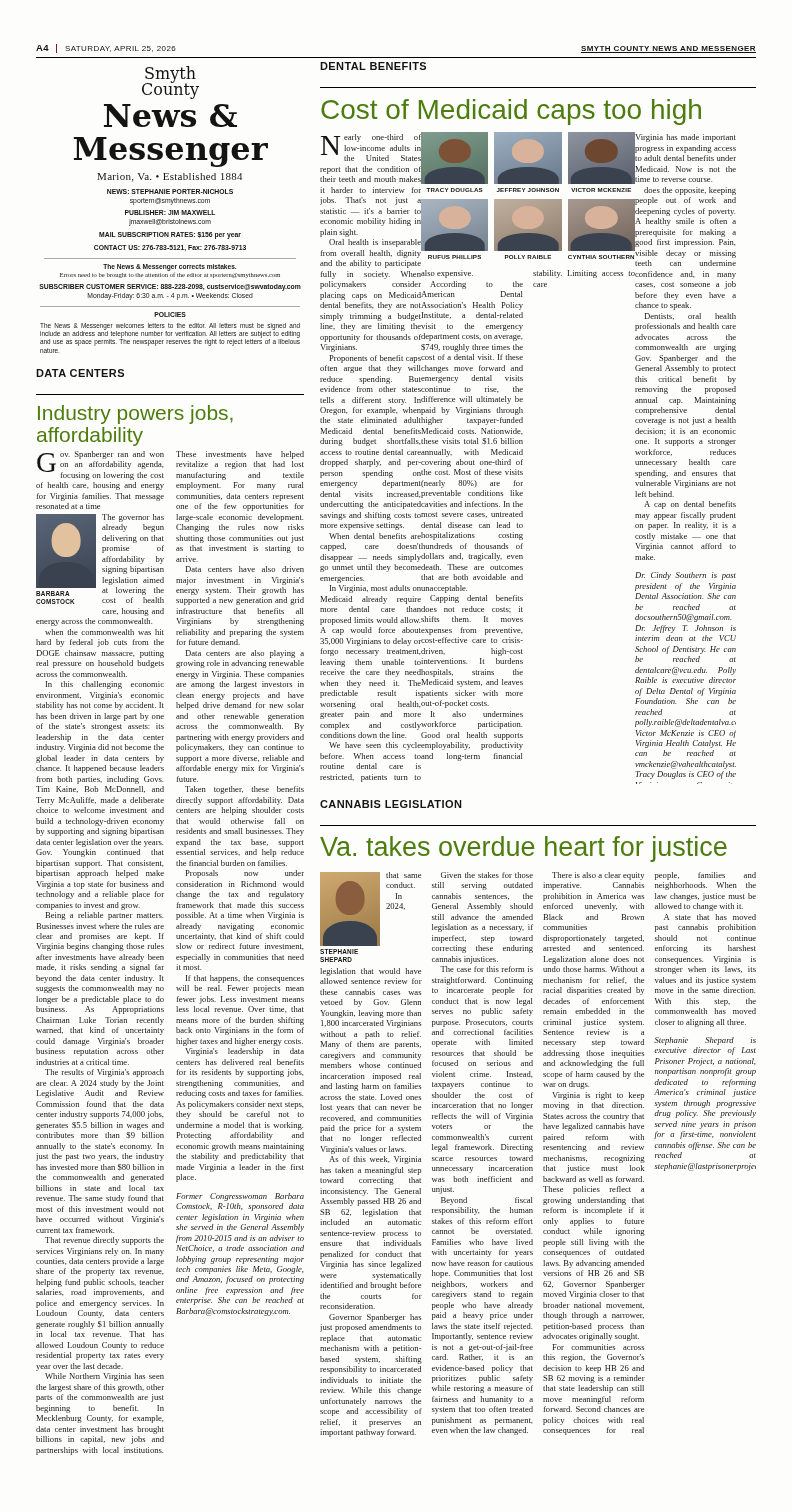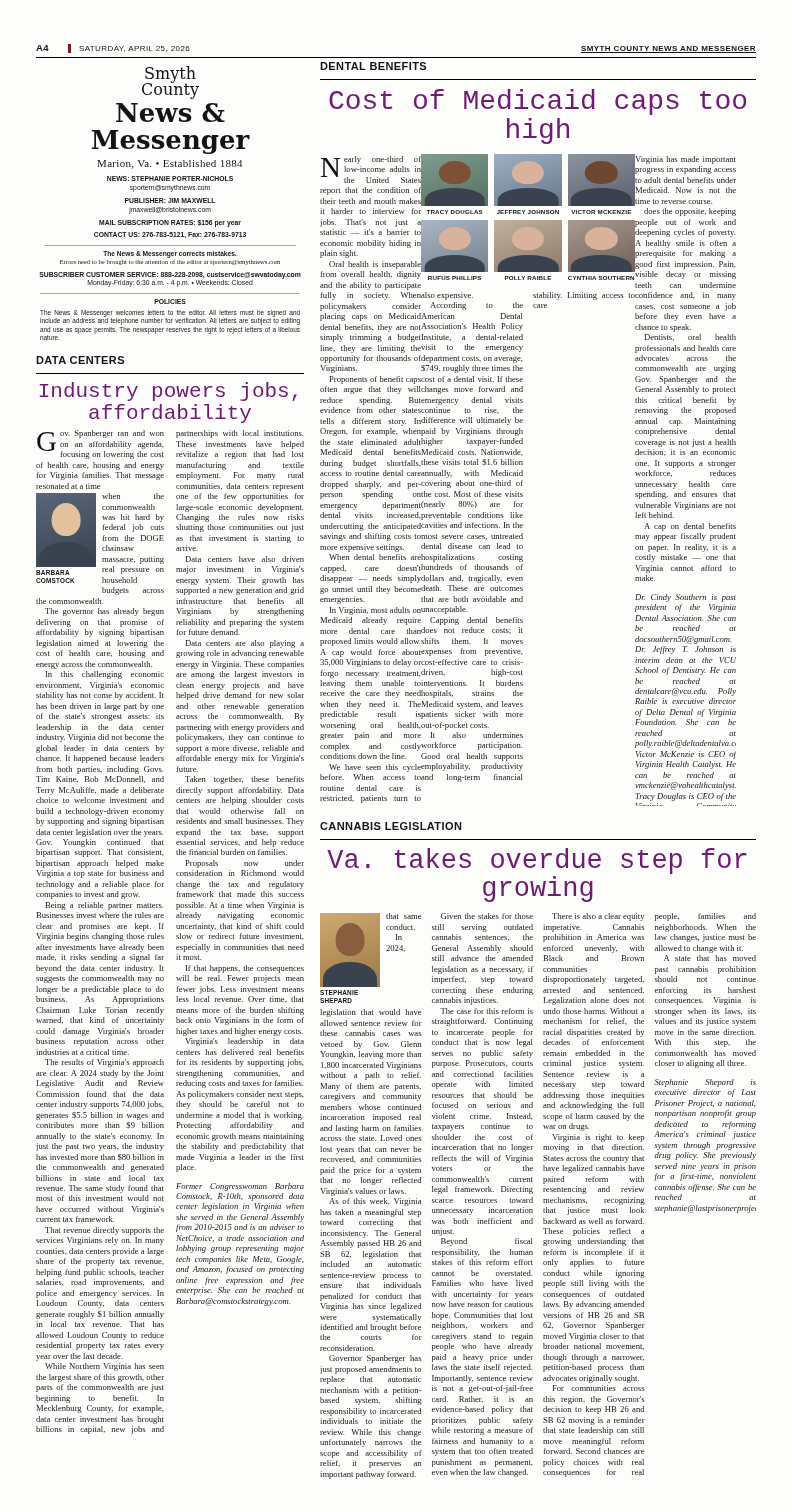--- a/index.html
+++ b/index.html
@@ -6,50 +6,50 @@
   html,body { background:#e8e8e8; }
   body { font-family:"Liberation Serif", serif; color:#141414; }
   .page { width:792px; height:1512px; background:#fdfdfb; margin:0 auto; padding:42px 36px 10px; overflow:hidden; position:relative; }
 
   
   .topbar { display:flex; justify-content:space-between; align-items:flex-end;
             font-family:"Liberation Sans", sans-serif; font-size:8px; letter-spacing:.4px;
             padding-bottom:4px; border-bottom:1.5px solid #000; }
   .folio-left { display:flex; align-items:baseline; }
   .folio-page { font-weight:bold; font-size:9.5px; }
-  .folio-date { margin-left:19px; padding-left:8px; border-left:3px solid #7f1d1d; }
+  .folio-date { margin-left:7px; padding-left:8px; border-left:1px solid #7f1d1d; }
   .topbar-right { font-weight:bold;text-decoration:underline; }
 
   
   .opinion { font-family:"DejaVu Serif","Liberation Serif",serif; font-weight:700; font-size:82px;
              line-height:.98; letter-spacing:1px; margin:3px 0 4px -4px; color:#000; }
 
   
   .content { display:flex; gap:16px; margin-top:2px; }
   .col-left { width:268px; flex:none; }
   .col-right { flex:1; min-width:0; }
 
   
   .masthead { text-align:center; padding-top:6px; }
   .mh-smyth { font-family:"DejaVu Serif",serif; font-size:16px; line-height:1.02; }
-  .mh-main  { font-family:"DejaVu Serif",serif; font-weight:700; font-size:26px; line-height:1.05; margin:1px 0 3px; }
+  .mh-main  { font-family:"DejaVu Serif",serif; font-weight:700; font-size:32px; line-height:1.05; margin:1px 0 3px; }
   .mh-tagline { font-size:11px; letter-spacing:.3px; margin-bottom:6px; }
   .mh-group { margin-bottom:4px; }
   .mh-bold { font-family:"Liberation Sans",sans-serif; font-weight:bold; font-size:6.8px; line-height:1.3; }
   .mh-reg  { font-family:"Liberation Sans",sans-serif; font-size:6.8px; line-height:1.3; }
   .mh-note { border-top:1px solid #aaa; margin:5px 8px 4px; padding-top:4px; font-size:6.6px; line-height:1.25; }
   .mh-note .first { font-weight:bold; font-family:"Liberation Sans",sans-serif; font-size:6.6px; }
   .mh-policies { border-top:1px solid #aaa; margin:5px 4px 0; padding-top:4px; }
   .mh-policy-text { font-family:"Liberation Sans",sans-serif; font-size:6.4px; line-height:1.3; text-align:justify; margin-top:2px; }
 
   
   .article { margin-top:12px; }
   .kicker { font-family:"Liberation Sans",sans-serif; font-weight:bold; font-size:11px; letter-spacing:.4px;
-            padding-bottom:7px; border-bottom:1px solid #000; margin-bottom:7px; }
-  .headline { font-family:Liberation Mono, monospace; font-weight:400; color:#701a75;text-align:center; }
+            padding-bottom:15px; border-bottom:1px solid #000; margin-bottom:7px; }
+  .headline { font-family:Liberation Sans, sans-serif; font-weight:400; color:#4d7c0f; }
   .dc-headline { font-size:21px; line-height:1.04; margin-bottom:3px; }
   .dental-headline { font-size:28px; line-height:1.05; margin-bottom:8px; }
   .cannabis-headline { font-size:27px; line-height:1.05; margin-bottom:8px; }
 
   .bodytext p { font-size:8.6px; line-height:1.22; text-align:justify; text-indent:9px;
                 hyphens:auto; -webkit-hyphens:auto; }
   .lead { text-indent:0 !important; }
   .lead::first-letter { float:left; font-size:29px; line-height:.82; padding:2px 3px 0 0; }
   .cont-list > p:first-child { text-indent:0; }
   .bio { font-style:italic; margin-top:8px; text-indent:0 !important; }
@@ -154,22 +154,22 @@
       <section class="article">
         <div class="kicker">DATA CENTERS</div>
         <h2 class="headline dc-headline">Industry powers jobs, affordability</h2>
         <div class="bodytext dc-body">
           <p class="lead">Gov. Spanberger ran and won on an affordability agenda, focusing on lowering the cost of health care, housing and energy for Virginia families. That message resonated at a time</p>
           <figure class="author-fig">
             <div class="photo ph-comstock"></div>
             <figcaption class="author-caption">BARBARA COMSTOCK</figcaption>
           </figure>
           <div class="cont-list">
+              <p>The governor has already begun delivering on that promise of affordability by signing bipartisan legislation aimed at lowering the cost of health care, housing and energy across the commonwealth.</p>
               <p>when the commonwealth was hit hard by federal job cuts from the DOGE chainsaw massacre, putting real pressure on household budgets across the commonwealth.</p>
-              <p>The governor has already begun delivering on that promise of affordability by signing bipartisan legislation aimed at lowering the cost of health care, housing and energy across the commonwealth.</p>
               <p>In this challenging economic environment, Virginia's economic stability has not come by accident. It has been driven in large part by one of the state's strongest assets: its leadership in the data center industry. Virginia did not become the global leader in data centers by chance. It happened because leaders from both parties, including Govs. Tim Kaine, Bob McDonnell, and Terry McAuliffe, made a deliberate choice to welcome investment and build a technology-driven economy by supporting and signing bipartisan data center legislation over the years. Gov. Youngkin continued that bipartisan support. That consistent, bipartisan approach helped make Virginia a top state for business and technology and a reliable place for companies to invest and grow.</p>
               <p>Being a reliable partner matters. Businesses invest where the rules are clear and promises are kept. If Virginia begins changing those rules after investments have already been made, it risks sending a signal far beyond the data center industry. It suggests the commonwealth may no longer be a predictable place to do business. As Appropriations Chairman Luke Torian recently warned, that kind of uncertainty could damage Virginia's broader business reputation across other industries at a critical time.</p>
               <p>The results of Virginia's approach are clear. A 2024 study by the Joint Legislative Audit and Review Commission found that the data center industry supports 74,000 jobs, generates $5.5 billion in wages and contributes more than $9 billion annually to the state's economy. In just the past two years, the industry has invested more than $80 billion in the commonwealth and generated billions in state and local tax revenue. The same study found that most of this investment would not have occurred without Virginia's current tax framework.</p>
               <p>That revenue directly supports the services Virginians rely on. In many counties, data centers provide a large share of the property tax revenue, helping fund public schools, teacher salaries, road improvements, and police and emergency services. In Loudoun County, data centers generate roughly $1 billion annually in local tax revenue. That has allowed Loudoun County to reduce residential property tax rates every year over the last decade.</p>
               <p>While Northern Virginia has seen the largest share of this growth, other parts of the commonwealth are just beginning to benefit. In Mecklenburg County, for example, data center investment has brought billions in capital, new jobs and partnerships with local institutions. These investments have helped revitalize a region that had lost manufacturing and textile employment. For many rural communities, data centers represent one of the few opportunities for large-scale economic development. Changing the rules now risks shutting those communities out just as that investment is starting to arrive.</p>
               <p>Data centers have also driven major investment in Virginia's energy system. Their growth has supported a new generation and grid infrastructure that benefits all Virginians by strengthening reliability and preparing the system for future demand.</p>
               <p>Data centers are also playing a growing role in advancing renewable energy in Virginia. These companies are among the largest investors in clean energy projects and have helped drive demand for new solar and other renewable generation across the commonwealth. By partnering with energy providers and policymakers, they can continue to support a more diverse, reliable and affordable energy mix for Virginia's future.</p>
               <p>Taken together, these benefits directly support affordability. Data centers are helping shoulder costs that would otherwise fall on residents and small businesses. They expand the tax base, support essential services, and help reduce the financial burden on families.</p>
               <p>Proposals now under consideration in Richmond would change the tax and regulatory framework that made this success possible. At a time when Virginia is already navigating economic uncertainty, that kind of shift could slow or redirect future investment, especially in communities that need it most.</p>
               <p>If that happens, the consequences will be real. Fewer projects mean fewer jobs. Less investment means less local revenue. Over time, that means more of the burden shifting back onto Virginians in the form of higher taxes and higher energy costs.</p>
@@ -243,21 +243,21 @@
                 <p>A cap on dental benefits may appear fiscally prudent on paper. In reality, it is a costly mistake — one that Virginia cannot afford to make.</p>
               </div>
             <p class="bio">Dr. Cindy Southern is past president of the Virginia Dental Association. She can be reached at docsouthern50@gmail.com. Dr. Jeffrey T. Johnson is interim dean at the VCU School of Dentistry. He can be reached at dentalcare@vcu.edu. Polly Raible is executive director of Delta Dental of Virginia Foundation. She can be reached at polly.raible@deltadentalva.com. Victor McKenzie is CEO of Virginia Health Catalyst. He can be reached at vmckenzie@vahealthcatalyst.org. Tracy Douglas is CEO of the Virginia Community Healthcare Association. She can be reached at tdouglas@vcha.org. And Rufus Phillips is CEO of the Virginia Association of Free and Charitable Clinics. He can be reached at rufus@vafreeclinics.org.</p>
           </div>
 
         </div>
       </section>
 
       <section class="article cannabis">
         <div class="kicker">CANNABIS LEGISLATION</div>
-        <h2 class="headline cannabis-headline">Va. takes overdue step for growing</h2>
+        <h2 class="headline cannabis-headline">Va. takes overdue heart for justice</h2>
         <div class="bodytext cb-body">
           <figure class="author-fig">
             <div class="photo ph-shepard"></div>
             <figcaption class="author-caption">STEPHANIE SHEPARD</figcaption>
           </figure>
           <div class="cont-list">
               <p>that same conduct.</p>
               <p>In 2024, legislation that would have allowed sentence review for these cannabis cases was vetoed by Gov. Glenn Youngkin, leaving more than 1,800 incarcerated Virginians without a path to relief. Many of them are parents, caregivers and community members whose continued incarceration imposed real and lasting harm on families across the state. Loved ones lost years that can never be recovered, and communities paid the price for a system that no longer reflected Virginia's values or laws.</p>
               <p>As of this week, Virginia has taken a meaningful step toward correcting that inconsistency. The General Assembly passed HB 26 and SB 62, legislation that included an automatic sentence-review process to ensure that individuals penalized for conduct that Virginia has since legalized were systematically identified and brought before the courts for reconsideration.</p>
               <p>Governor Spanberger has just proposed amendments to replace that automatic mechanism with a petition-based system, shifting responsibility to incarcerated individuals to initiate the review. While this change unfortunately narrows the scope and accessibility of relief, it preserves an important pathway forward.</p>

